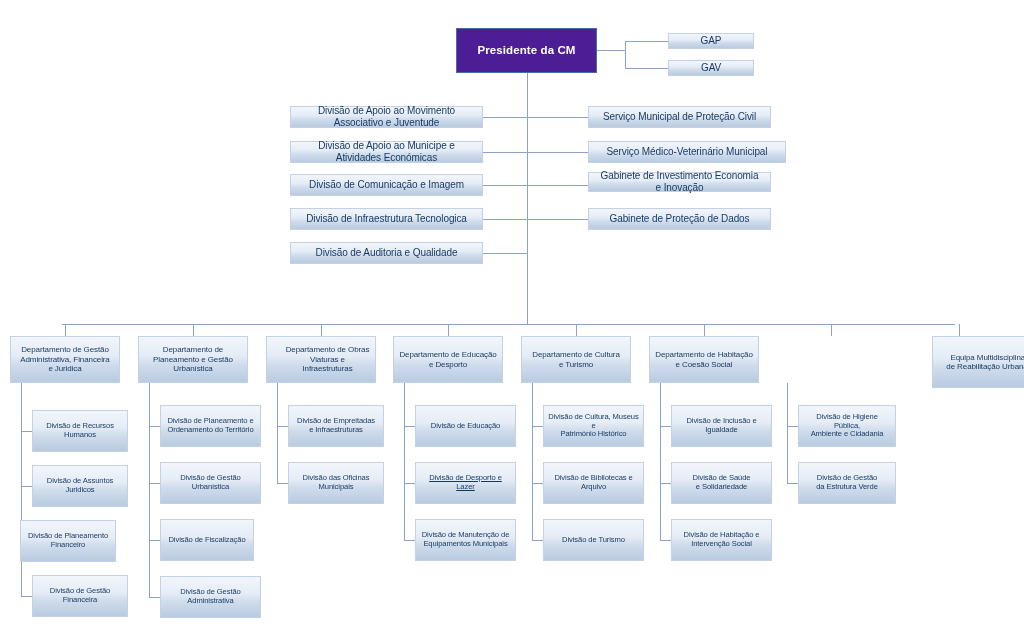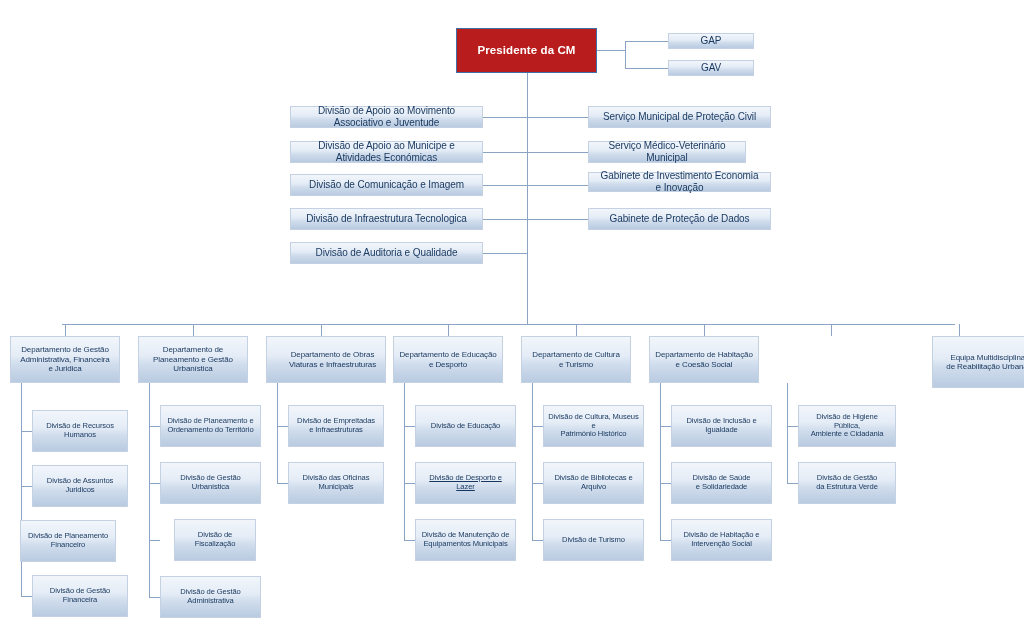--- a/index.html
+++ b/index.html
@@ -46,21 +46,21 @@
                 #f2f6fb 0%,
                 #e4ecf6 42%,
                 #cfdcec 62%,
                 #b9cbe1 100%);
     line-height: 1.18;
     padding: 2px 4px;
     letter-spacing: -0.1px;
   }
 
   .node.root {
-    background: #b91c1c;
+    background: #4c1d95;
     border: 1px solid #3f6fa6;
     color: #ffffff;
     font-weight: bold;
     font-size: 11.5px;
     letter-spacing: 0.1px;
   }
 
   .node.staff {
     font-size: 10px;
   }
@@ -126,34 +126,34 @@
     </svg>
 <div class="node root" style="left: 456px; top: 28px; width: 141px; height: 45px;">Presidente da CM</div>
     <div class="node staff" style="left: 668px; top: 33px; width: 86px; height: 16px;">GAP</div>
     <div class="node staff" style="left: 668px; top: 60px; width: 86px; height: 16px;">GAV</div>
     <div class="node staff" style="left: 290px; top: 106px; width: 193px; height: 22px;">Divisão de Apoio ao Movimento Associativo e Juventude</div>
     <div class="node staff" style="left: 290px; top: 141px; width: 193px; height: 22px;">Divisão de Apoio ao Municipe e Atividades Económicas</div>
     <div class="node staff" style="left: 290px; top: 174px; width: 193px; height: 22px;">Divisão de Comunicação e Imagem</div>
     <div class="node staff" style="left: 290px; top: 208px; width: 193px; height: 22px;">Divisão de Infraestrutura Tecnologica</div>
     <div class="node staff" style="left: 290px; top: 242px; width: 193px; height: 22px;">Divisão de Auditoria e Qualidade</div>
     <div class="node staff" style="left: 588px; top: 106px; width: 183px; height: 22px;">Serviço Municipal de Proteção Civil</div>
-    <div class="node staff" style="left: 588px; top: 141px; width: 158px; height: 22px;">Serviço Médico-Veterinário Municipal</div>
+    <div class="node staff" style="left: 588px; top: 141px; width: 198px; height: 22px;">Serviço Médico-Veterinário Municipal</div>
     <div class="node staff" style="left: 588px; top: 172px; width: 183px; height: 20px;">Gabinete de Investimento Economia<br>e Inovação</div>
     <div class="node staff" style="left: 588px; top: 208px; width: 183px; height: 22px;">Gabinete de Proteção de Dados</div>
     <div class="node dept" style="left: 10px; top: 336px; width: 110px; height: 47px;">Departamento de Gestão<br>Administrativa, Financeira<br>e Juridica</div>
     <div class="node div" style="left: 32px; top: 410px; width: 96px; height: 42px;">Divisão de Recursos Humanos</div>
     <div class="node div" style="left: 32px; top: 465px; width: 96px; height: 42px;">Divisão de Assuntos Juridicos</div>
     <div class="node div" style="left: 20px; top: 520px; width: 96px; height: 42px;">Divisão de Planeamento<br>Financeiro</div>
     <div class="node div" style="left: 32px; top: 575px; width: 96px; height: 42px;">Divisão de Gestão Financeira</div>
     <div class="node dept" style="left: 138px; top: 336px; width: 110px; height: 47px;">Departamento de<br>Planeamento e Gestão<br>Urbanística</div>
     <div class="node div" style="left: 160px; top: 405px; width: 101px; height: 42px;">Divisão de Planeamento e<br>Ordenamento do Território</div>
     <div class="node div" style="left: 160px; top: 462px; width: 101px; height: 42px;">Divisão de Gestão Urbanística</div>
-    <div class="node div" style="left: 174px; top: 519px; width: 82px; height: 42px;">Divisão de Fiscalização</div>
+    <div class="node div" style="left: 160px; top: 519px; width: 94px; height: 42px;">Divisão de Fiscalização</div>
     <div class="node div" style="left: 160px; top: 576px; width: 101px; height: 42px;">Divisão de Gestão<br>Administrativa</div>
-    <div class="node dept" style="left: 266px; top: 336px; width: 120px; height: 47px; padding-left: 17px;">Departamento de Obras<br>Viaturas e Infraestruturas</div>
+    <div class="node dept" style="left: 266px; top: 336px; width: 110px; height: 47px; padding-left: 17px;">Departamento de Obras<br>Viaturas e Infraestruturas</div>
     <div class="node div" style="left: 288px; top: 405px; width: 96px; height: 42px;">Divisão de Empreitadas<br>e Infraestruturas</div>
     <div class="node div" style="left: 288px; top: 462px; width: 96px; height: 42px;">Divisão das Oficinas<br>Municipais</div>
     <div class="node dept" style="left: 393px; top: 336px; width: 110px; height: 47px;">Departamento de Educação<br>e Desporto</div>
     <div class="node div" style="left: 415px; top: 405px; width: 101px; height: 42px;">Divisão de Educação</div>
     <div class="node div" style="left: 415px; top: 462px; width: 101px; height: 42px; text-decoration: underline;">Divisão de Desporto e Lazer</div>
     <div class="node div" style="left: 415px; top: 519px; width: 101px; height: 42px;">Divisão de Manutenção de<br>Equipamentos Municipais</div>
     <div class="node dept" style="left: 521px; top: 336px; width: 110px; height: 47px;">Departamento de Cultura<br>e Turismo</div>
     <div class="node div" style="left: 543px; top: 405px; width: 101px; height: 42px;">Divisão de Cultura, Museus e<br>Património Histórico</div>
     <div class="node div" style="left: 543px; top: 462px; width: 101px; height: 42px;">Divisão de Bibliotecas e<br>Arquivo</div>
     <div class="node div" style="left: 543px; top: 519px; width: 101px; height: 42px;">Divisão de Turismo</div>

